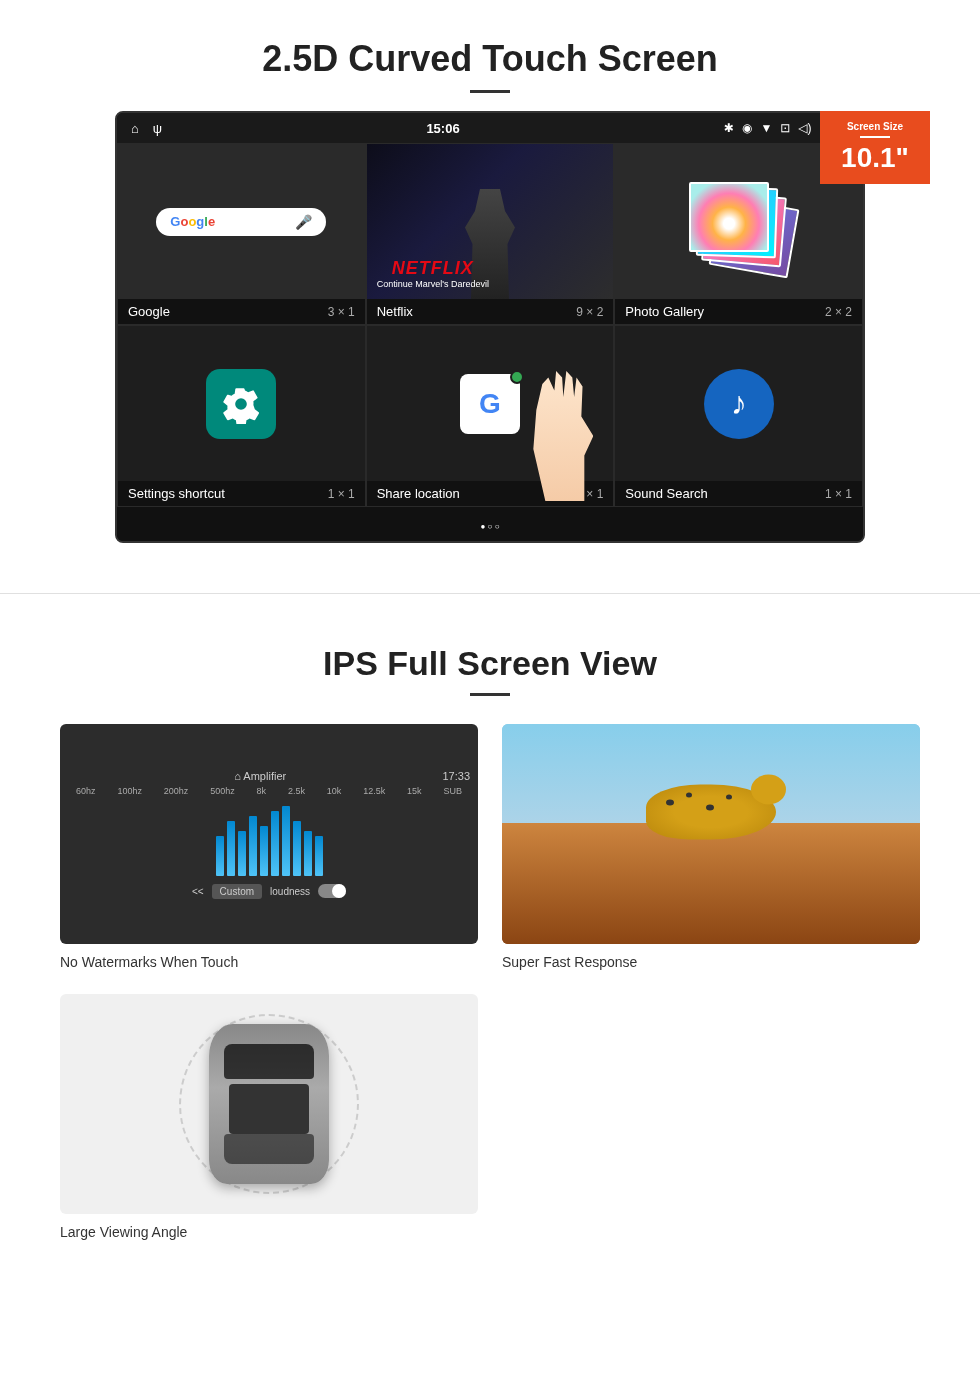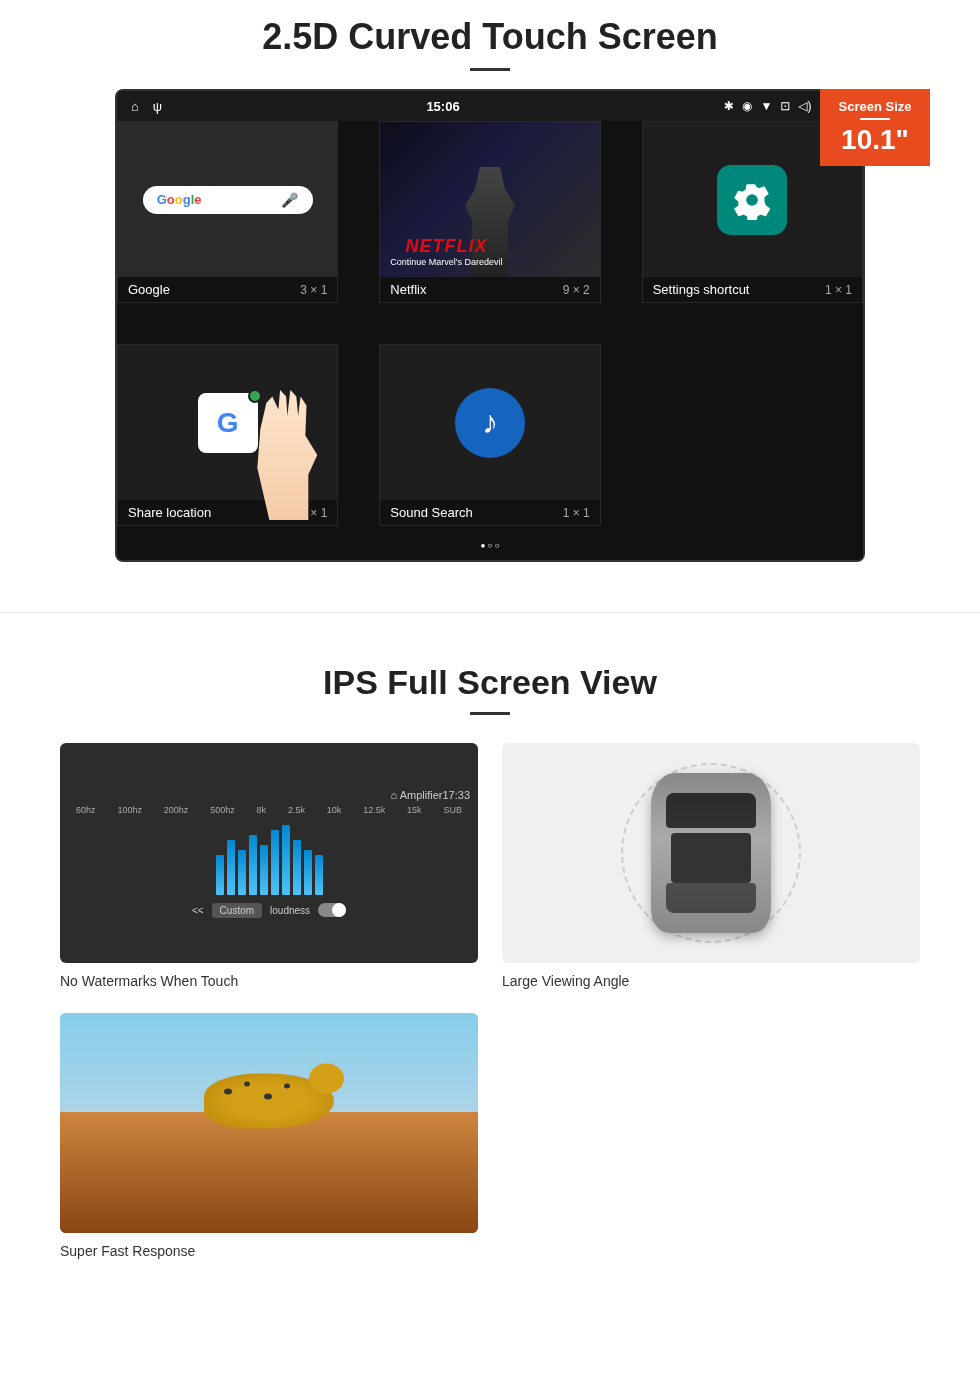--- a/index.html
+++ b/index.html
@@ -5,21 +5,21 @@
     * { margin: 0; padding: 0; box-sizing: border-box; }
     body {
       width: 980px;
       font-family: Arial, sans-serif;
       background: #fff;
       color: #222;
     }
 
     
     .section1 {
-      padding: 16px 60px 20px;
+      padding: 38px 60px 20px;
       text-align: center;
     }
     .section1 h1 {
       font-size: 36px;
       font-weight: 900;
       margin-bottom: 10px;
     }
     .section1 .divider {
       width: 40px;
       height: 3px;
@@ -38,21 +38,21 @@
       top: 0;
       right: -10px;
       background: #e84c1e;
       color: #fff;
       padding: 10px 16px;
       text-align: center;
       z-index: 10;
       width: 110px;
     }
     .screen-size-badge .badge-label {
-      font-size: 13px;
+      font-size: 10px;
       font-weight: bold;
       display: block;
     }
     .screen-size-badge .badge-divider {
       width: 30px;
       height: 2px;
       background: #fff;
       margin: 4px auto;
     }
     .screen-size-badge .badge-size {
@@ -96,21 +96,20 @@
       gap: 8px;
       color: #fff;
       font-size: 12px;
     }
 
     
     .app-grid {
       display: grid;
       grid-template-columns: 1fr 1fr 1fr;
       grid-template-rows: auto auto;
-      gap: 41px;
     }
 
     .app-cell {
       position: relative;
       background: #1c1c1c;
       border: 1px solid #2a2a2a;
       overflow: hidden;
     }
 
     .app-cell-inner {
@@ -471,20 +470,34 @@
               <div class="netflix-logo-text">NETFLIX</div>
               <div class="netflix-subtitle">Continue Marvel's Daredevil</div>
             </div>
           </div>
           <div class="app-label-row">
             <span class="app-label-name">Netflix</span>
             <span class="app-label-size">9 × 2</span>
           </div>
         </div>
 
+        <div class="app-cell photo-cell">
+          <div class="app-cell-inner">
+            <div class="photo-stack">
+              <div class="photo-item" style="background:linear-gradient(135deg,#667eea,#764ba2);top:20px;left:25px;transform:rotate(10deg);z-index:1;"></div>
+              <div class="photo-item" style="background:linear-gradient(135deg,#f093fb,#f5576c);top:12px;left:15px;transform:rotate(5deg);z-index:2;"></div>
+              <div class="photo-item" style="background:linear-gradient(135deg,#4facfe,#00f2fe);top:5px;left:8px;transform:rotate(2deg);z-index:3;"></div>
+              <div class="photo-item" style="background:radial-gradient(circle at 50% 60%,#fff 10%,#ffb347 30%,#ff7eb3 55%,#a8edea 80%);top:0;left:0;transform:rotate(0deg);z-index:4;"></div>
+            </div>
+          </div>
+          <div class="app-label-row">
+            <span class="app-label-name">Photo Gallery</span>
+            <span class="app-label-size">2 × 2</span>
+          </div>
+        </div>
 
         <div class="app-cell settings-cell">
           <div class="app-cell-inner">
             <div class="settings-icon-wrap">
               <svg class="gear-svg" viewBox="0 0 24 24" fill="white">
                 <path d="M12 15.5A3.5 3.5 0 0 1 8.5 12 3.5 3.5 0 0 1 12 8.5a3.5 3.5 0 0 1 3.5 3.5 3.5 3.5 0 0 1-3.5 3.5m7.43-2.92c.04-.34.07-.68.07-1.08s-.03-.74-.07-1.08l2.32-1.82c.21-.16.27-.46.13-.7l-2.2-3.81a.554.554 0 0 0-.68-.22l-2.74 1.1c-.57-.44-1.18-.8-1.86-1.08L14.12 3c-.05-.26-.28-.46-.56-.46h-4.4c-.28 0-.51.2-.56.46l-.41 2.9c-.68.28-1.29.64-1.86 1.08L4.33 6.44c-.25-.1-.55 0-.68.22L1.45 10.47c-.14.24-.08.54.13.7l2.32 1.82c-.04.34-.07.7-.07 1.08s.03.74.07 1.08L1.58 17c-.21.16-.27.46-.13.7l2.2 3.81c.13.24.43.32.68.22l2.74-1.1c.57.44 1.18.8 1.86 1.08l.41 2.9c.05.26.28.46.56.46h4.4c.28 0 .51-.2.56-.46l.41-2.9c.68-.28 1.29-.64 1.86-1.08l2.74 1.1c.25.1.55 0 .68-.22l2.2-3.81c.14-.24.08-.54-.13-.7l-2.32-1.82z"></path>
               </svg>
             </div>
           </div>
           <div class="app-label-row">
@@ -538,21 +551,21 @@
 <div class="section2">
   <h2>IPS Full Screen View</h2>
   <div class="divider"></div>
 
   <div class="feature-grid">
 
 
     <div class="feature-item">
       <div class="feature-image">
         <div class="img-amplifier">
-          <div style="color:#ccc;font-size:11px;text-align:right;width:100%;padding-left:10px;">
+          <div style="color:#ccc;font-size:11px;text-align:center;width:100%;padding-left:10px;">
             <span>⌂ Amplifier</span>
             <span style="float:right">17:33</span>
           </div>
           <div style="display:flex;gap:2px;align-items:center;margin-top:4px;color:#aaa;font-size:9px;width:100%;padding:0 8px;justify-content:space-between;">
             <span>60hz</span>
               <span>100hz</span>
               <span>200hz</span>
               <span>500hz</span>
               <span>8k</span>
               <span>2.5k</span>
@@ -581,52 +594,52 @@
               <div style="width:14px;height:14px;background:#fff;border-radius:50%;position:absolute;right:0;top:0;"></div>
             </div>
           </div>
         </div>
       </div>
       <span class="feature-label">No Watermarks When Touch</span>
     </div>
 
     <div class="feature-item">
       <div class="feature-image">
+        <div class="img-cheetah">
+
+          <div style="position:absolute;top:0;left:0;right:0;height:50%;background:linear-gradient(to bottom,#87CEEB,#b0d4e8);"></div>
+
+          <div style="position:absolute;bottom:0;left:0;right:0;height:55%;background:linear-gradient(to bottom,#cd853f,#8B4513);"></div>
+
+          <div style="position:absolute;top:40%;left:50%;transform:translate(-50%,-50%);">
+            <div style="width:130px;height:55px;background:radial-gradient(ellipse,#d4a017 40%,#b8860b 100%);border-radius:50% 60% 60% 40%;position:relative;">
+
+              <div style="position:absolute;width:8px;height:6px;background:#333;border-radius:50%;top:15px;left:20px;"></div>
+              <div style="position:absolute;width:6px;height:5px;background:#333;border-radius:50%;top:8px;left:40px;"></div>
+              <div style="position:absolute;width:8px;height:6px;background:#333;border-radius:50%;top:20px;left:60px;"></div>
+              <div style="position:absolute;width:6px;height:5px;background:#333;border-radius:50%;top:10px;left:80px;"></div>
+
+              <div style="position:absolute;width:35px;height:30px;background:#d4a017;border-radius:50%;top:-10px;right:-10px;"></div>
+            </div>
+          </div>
+        </div>
+      </div>
+      <span class="feature-label">Super Fast Response</span>
+    </div>
+
+    <div class="feature-item">
+      <div class="feature-image">
         <div class="img-car">
 
           <div style="width:180px;height:180px;border-radius:50%;border:2px dashed #ccc;display:flex;align-items:center;justify-content:center;position:relative;">
             <div class="car-top-view">
               <div class="car-windshield"></div>
               <div class="car-roof"></div>
               <div class="car-rear"></div>
             </div>
           </div>
         </div>
       </div>
       <span class="feature-label">Large Viewing Angle</span>
     </div>
 
-    <div class="feature-item">
-      <div class="feature-image">
-        <div class="img-cheetah">
-
-          <div style="position:absolute;top:0;left:0;right:0;height:50%;background:linear-gradient(to bottom,#87CEEB,#b0d4e8);"></div>
-
-          <div style="position:absolute;bottom:0;left:0;right:0;height:55%;background:linear-gradient(to bottom,#cd853f,#8B4513);"></div>
-
-          <div style="position:absolute;top:40%;left:50%;transform:translate(-50%,-50%);">
-            <div style="width:130px;height:55px;background:radial-gradient(ellipse,#d4a017 40%,#b8860b 100%);border-radius:50% 60% 60% 40%;position:relative;">
-
-              <div style="position:absolute;width:8px;height:6px;background:#333;border-radius:50%;top:15px;left:20px;"></div>
-              <div style="position:absolute;width:6px;height:5px;background:#333;border-radius:50%;top:8px;left:40px;"></div>
-              <div style="position:absolute;width:8px;height:6px;background:#333;border-radius:50%;top:20px;left:60px;"></div>
-              <div style="position:absolute;width:6px;height:5px;background:#333;border-radius:50%;top:10px;left:80px;"></div>
-
-              <div style="position:absolute;width:35px;height:30px;background:#d4a017;border-radius:50%;top:-10px;right:-10px;"></div>
-            </div>
-          </div>
-        </div>
-      </div>
-      <span class="feature-label">Super Fast Response</span>
-    </div>
-
   </div>
 </div>
 
 </body></html>

